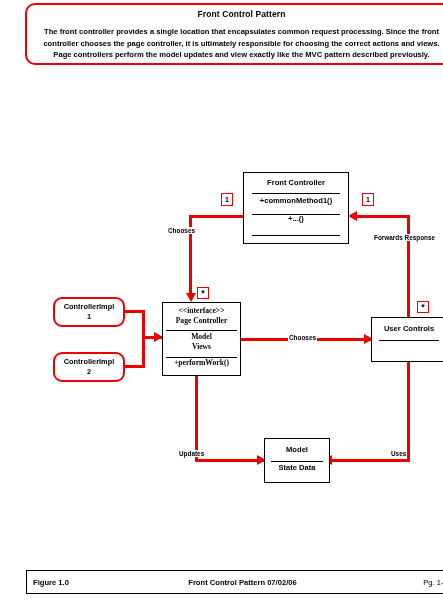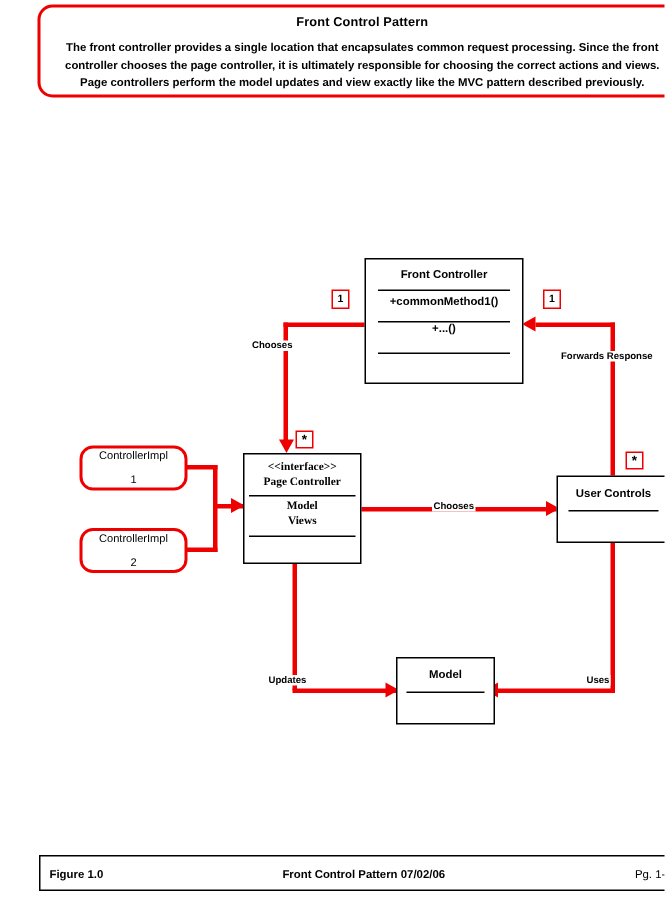--- a/index.html
+++ b/index.html
@@ -78,21 +78,21 @@
     width: 84%;
     height: 0;
     border-top: 1.2px solid #000000;
   }
 
   
   #front-controller {
     left: 222px;
     top: 172px;
     width: 106px;
-    height: 84px;
+    height: 72px;
   }
   #front-controller .r1 { padding-top: 4px; }
   #front-controller .s1 { top: 20px; }
   #front-controller .r2 { padding-top: 5px; }
   #front-controller .s2 { top: 41px; }
   #front-controller .r3 { padding-top: 5px; }
   #front-controller .s3 { top: 62px; }
   #front-controller .r4 { padding-top: 5px; }
 
   
@@ -133,26 +133,26 @@
 
   
   .impl-box {
     position: absolute;
     border: 2px solid #ee0000;
     border-radius: 9px;
     background: #ffffff;
     box-sizing: border-box;
     text-align: center;
     font-size: 7.4px;
-    font-weight: normal;
+    font-weight: bold;
     line-height: 10px;
     display: flex;
     flex-direction: column;
     align-items: center;
-    justify-content: space-between;
+    justify-content: center;
     z-index: 6;
   }
   #impl-1 { left: 32px; top: 297px; width: 72px; height: 30px; }
   #impl-2 { left: 32px; top: 352px; width: 72px; height: 30px; }
 
   
   .mult {
     position: absolute;
     border: 1.6px solid #ee0000;
     background: #ffffff;
@@ -297,30 +297,32 @@
     <div class="uml-row r1">
       <span>&lt;&lt;interface&gt;&gt;</span><br>
       <span>Page Controller</span>
     </div>
     <div class="uml-sep s1"></div>
     <div class="uml-row r2">
       <span>Model</span><br>
       <span>Views</span>
     </div>
     <div class="uml-sep s2"></div>
+    <div class="uml-row r3">+performWork()</div>
   </div>
 
   <div class="uml-box" id="view-box">
     <div class="uml-sep s1"></div>
     <div class="uml-row r2">User Controls</div>
   </div>
 
   <div class="uml-box" id="model-box">
     <div class="uml-row r1">Model</div>
     <div class="uml-sep s1"></div>
+    <div class="uml-row r2">State Data</div>
   </div>
 
   <div class="impl-box" id="impl-1">
     <span>ControllerImpl</span>
     <span>1</span>
   </div>
   <div class="impl-box" id="impl-2">
     <span>ControllerImpl</span>
     <span>2</span>
   </div>

